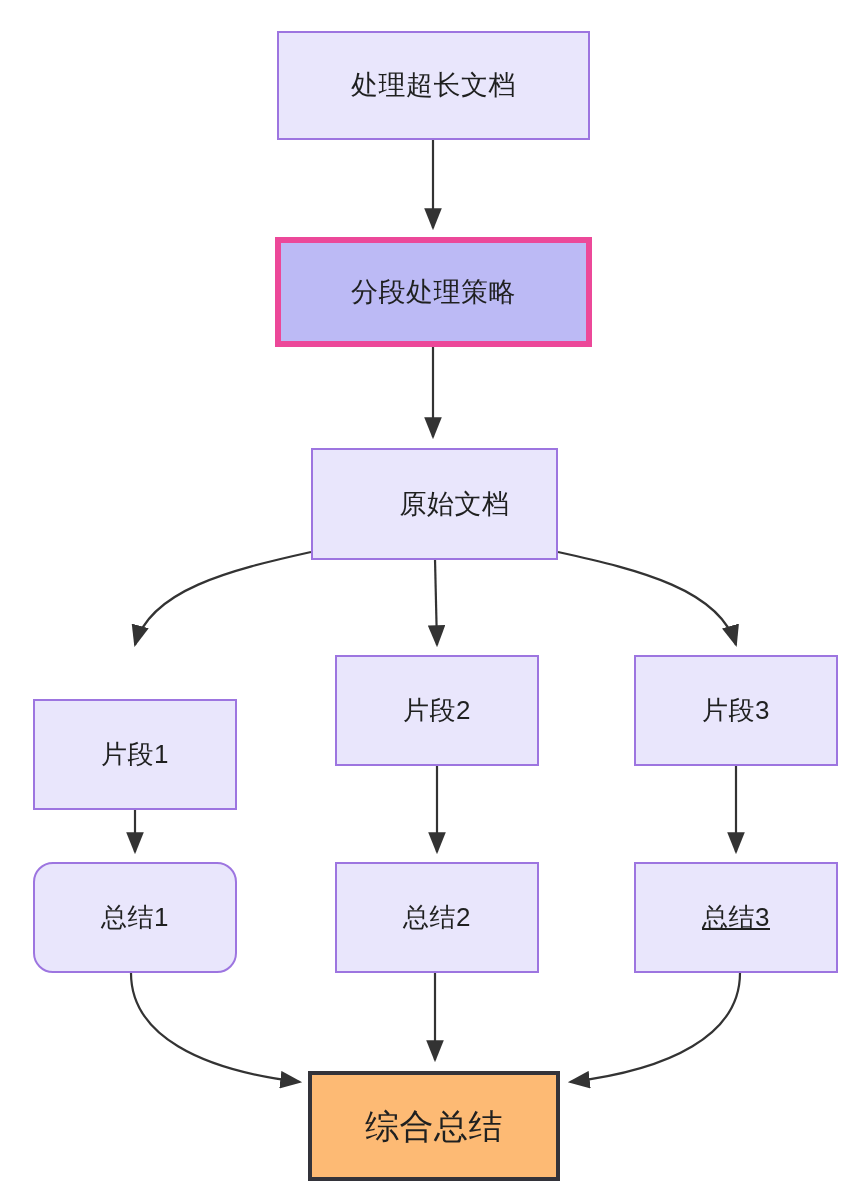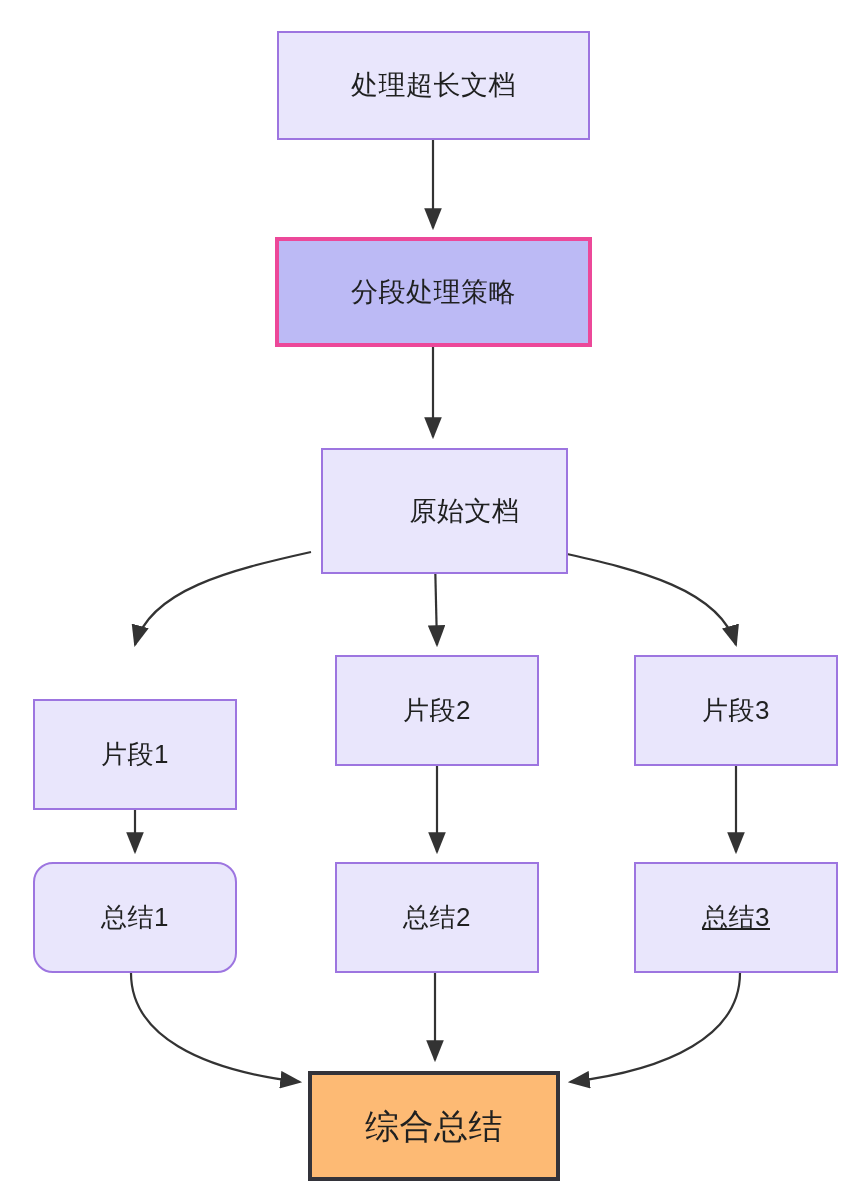--- a/index.html
+++ b/index.html
@@ -36,21 +36,21 @@
     line-height: 1.2;
     white-space: nowrap;
   }
   .node-default {
     background: #e9e6fc;
     border: 2px solid #9d75e0;
     font-size: 27px;
   }
   .node-highlight {
     background: #bcbaf5;
-    border: 4px solid #ec4899;
+    border: 6px solid #ec4899;
     font-size: 27px;
   }
   .node-result {
     background: #fdba74;
     border: 4px solid #33333a;
     font-size: 34px;
   }
   .node-small {
     font-size: 26px;
   }
@@ -91,21 +91,21 @@
   </svg>
 
   <div class="node node-default" style="left:277px; top:31px; width:313px; height:109px;">
     <span>处理超长文档</span>
   </div>
 
   <div class="node node-highlight" style="left:275px; top:237px; width:317px; height:110px;">
     <span>分段处理策略</span>
   </div>
 
-  <div class="node node-default" style="left:321px; top:448px; width:247px; height:126px;padding-left:40px;">
+  <div class="node node-default" style="left:311px; top:448px; width:247px; height:112px;padding-left:40px;">
     <span>原始文档</span>
   </div>
 
   <div class="node node-default node-small" style="left:33px; top:655px; width:204px; height:111px;margin-top:44px;">
     <span>片段1</span>
   </div>
 
   <div class="node node-default node-small" style="left:335px; top:655px; width:204px; height:111px;">
     <span>片段2</span>
   </div>

